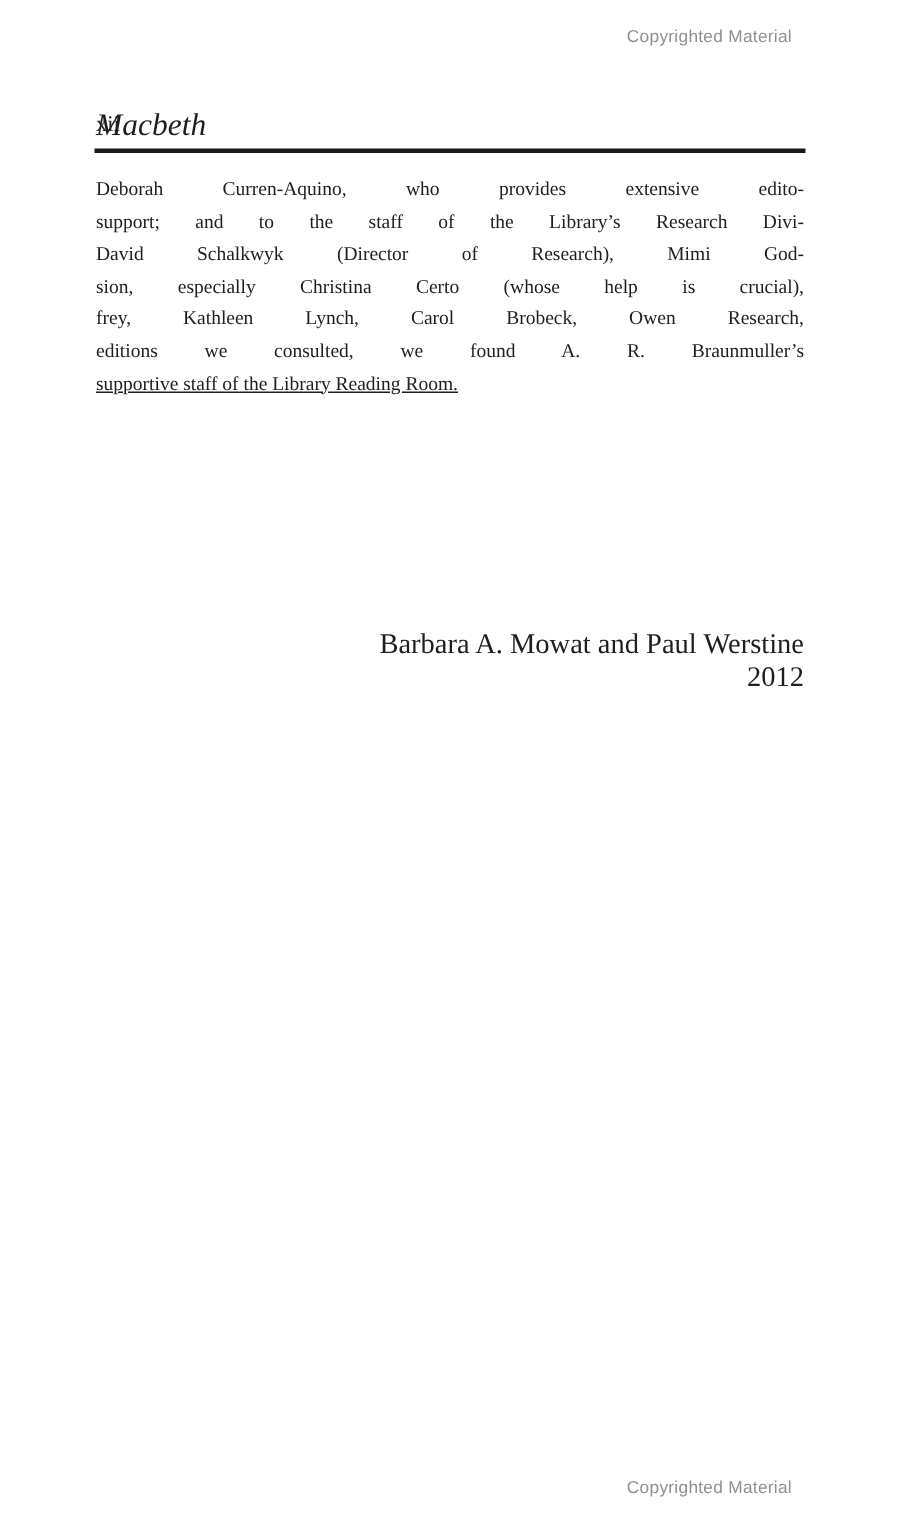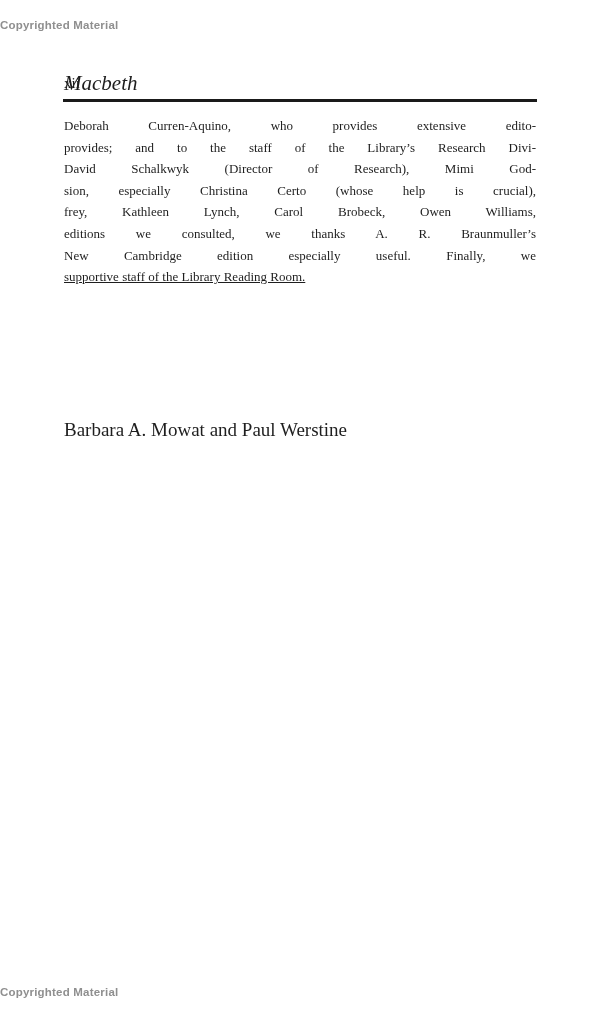--- a/index.html
+++ b/index.html
@@ -16,23 +16,23 @@
     height: 1020px;
     background: var(--bg);
     font-family: "Liberation Serif", "DejaVu Serif", serif;
     color: var(--text);
     overflow: hidden;
   }
   .watermark {
     position: absolute;
     left: 0;
     width: 528px;
-    text-align: left;
+    text-align: right;
     font-family: "Liberation Sans", "DejaVu Sans", sans-serif;
-    font-weight: bold;
+    font-weight: normal;
     font-size: 11.5px;
     letter-spacing: 0.2px;
     color: var(--watermark);
   }
   .watermark.top { top: 19px; }
   .watermark.bottom { top: 986px; }
   .header {
     position: absolute;
     top: 70px;
     left: 64px;
@@ -81,48 +81,49 @@
   }
   .body-line.last {
     text-align-last: left;
     text-decoration: underline;
   }
   .signature {
     position: absolute;
     top: 419px;
     left: 64px;
     width: 472px;
+    text-align: right;
     font-size: 19px;
   }
   .signature div { line-height: 22px; }
 </style>
 </head>
 <body>
 
 <div class="page">
 
   <div class="watermark top">Copyrighted Material</div>
 
   <div class="header">
     <span class="page-number">xii</span>
     <span class="running-title">Macbeth</span>
   </div>
 
   <div class="header-rule"></div>
 
   <div class="body-text">
       <div class="body-line">Deborah Curren-Aquino, who provides extensive edito-</div>
-      <div class="body-line">provides; and to the staff of the Library’s Research Divi-</div>
+      <div class="body-line">support; and to the staff of the Library’s Research Divi-</div>
       <div class="body-line">David Schalkwyk (Director of Research), Mimi God-</div>
       <div class="body-line">sion, especially Christina Certo (whose help is crucial),</div>
-      <div class="body-line">frey, Kathleen Lynch, Carol Brobeck, Owen Williams,</div>
-      <div class="body-line">editions we consulted, we thanks A. R. Braunmuller’s</div>
-      <div class="body-line">New Cambridge edition especially useful. Finally, we</div>
+      <div class="body-line">frey, Kathleen Lynch, Carol Brobeck, Owen Research,</div>
+      <div class="body-line">editions we consulted, we found A. R. Braunmuller’s</div>
       <div class="body-line last">supportive staff of the Library Reading Room.</div>
     </div>
 
   <div class="signature">
     <div>Barbara A. Mowat and Paul Werstine</div>
+    <div>2012</div>
   </div>
 
   <div class="watermark bottom">Copyrighted Material</div>
 
 </div>
 
 </body></html>

